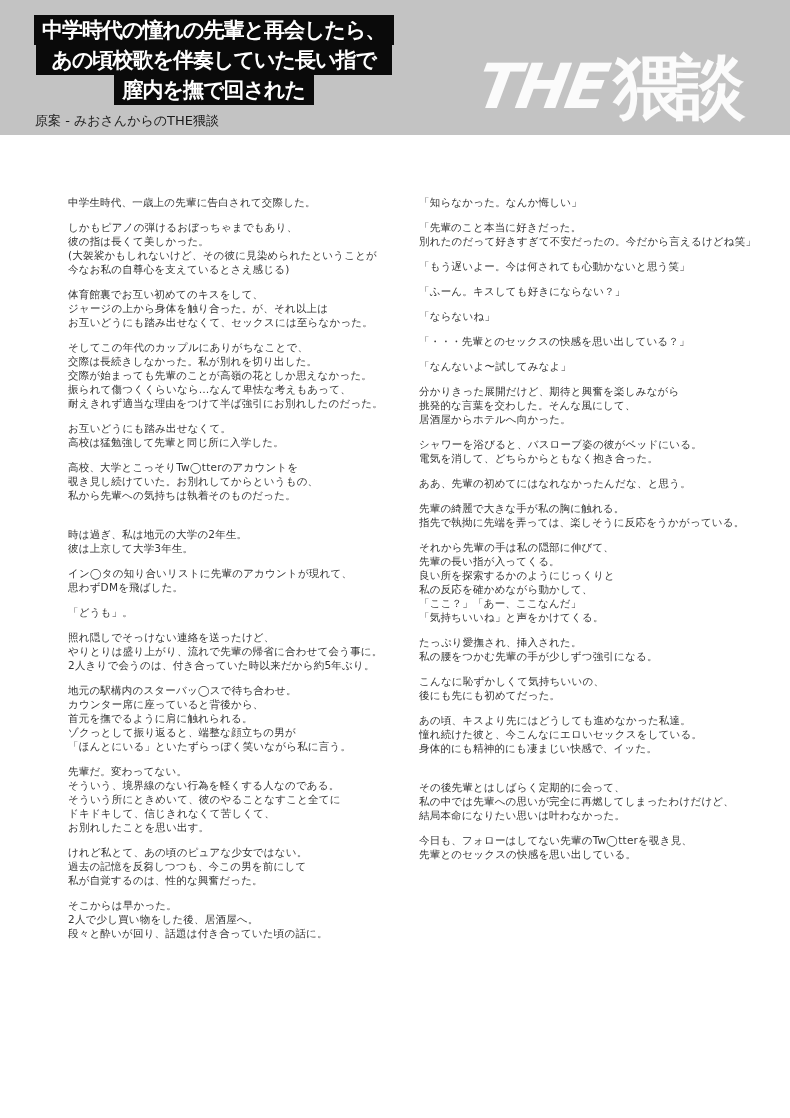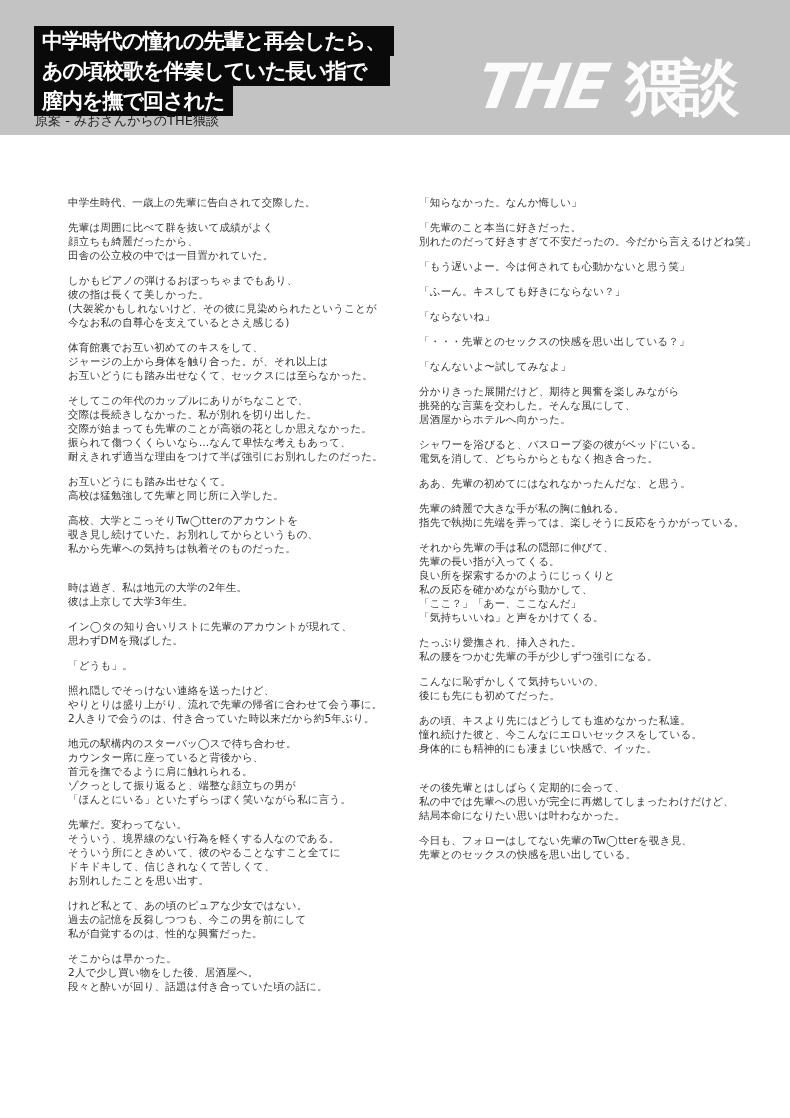--- a/index.html
+++ b/index.html
@@ -31,23 +31,24 @@
   .banner {
     position: absolute;
     top: 0; left: 0;
     width: 790px;
     height: 135px;
     background: var(--banner-bg);
     overflow: hidden;
   }
   .title-block {
     position: absolute;
-    top: 26px;
+    top: 15px;
     left: 34px;
     z-index: 2;
+    text-align: center;
   }
   .title-row { display: block; line-height: 0; }
   .title-line {
     display: inline-block;
     background: var(--title-box);
     color: var(--title-text);
     font-size: 21px;
     font-weight: bold;
     letter-spacing: -1px;
     line-height: 30px;
@@ -79,24 +80,24 @@
     display: inline-block;
     font-size: 62px;
     line-height: 94px;
     font-style: italic;
     transform: skewX(-10deg);
     letter-spacing: -3px;
     vertical-align: bottom;
   }
   .logo-jp {
     display: inline-block;
-    font-size: 61px;
+    font-size: 70px;
     line-height: 94px;
     letter-spacing: -8px;
-    margin-left: 20px;
+    margin-left: 8px;
     vertical-align: bottom;
   }
   
   .content {
     position: absolute;
     top: 135px;
     left: 0;
     width: 790px;
     height: 983px;
   }
@@ -137,23 +138,20 @@
     <div class="subtitle">原案 - みおさんからのTHE猥談</div>
 
     <div class="logo">
       <span class="logo-en">THE</span><span class="logo-jp">猥談</span>
     </div>
   </header>
 
   <main class="content">
     <div class="col left">
         <p>中学生時代、一歳上の先輩に告白されて交際した。</p>
-        <p>先輩は周囲に比べて群を抜いて成績がよく
-顔立ちも綺麗だったから、
-田舎の公立校の中では一目置かれていた。</p>
         <p>しかもピアノの弾けるおぼっちゃまでもあり、
 彼の指は長くて美しかった。
 (大袈裟かもしれないけど、その彼に見染められたということが
 今なお私の自尊心を支えているとさえ感じる)</p>
         <p>体育館裏でお互い初めてのキスをして、
 ジャージの上から身体を触り合った。が、それ以上は
 お互いどうにも踏み出せなくて、セックスには至らなかった。</p>
         <p>そしてこの年代のカップルにありがちなことで、
 交際は長続きしなかった。私が別れを切り出した。
 交際が始まっても先輩のことが高嶺の花としか思えなかった。

